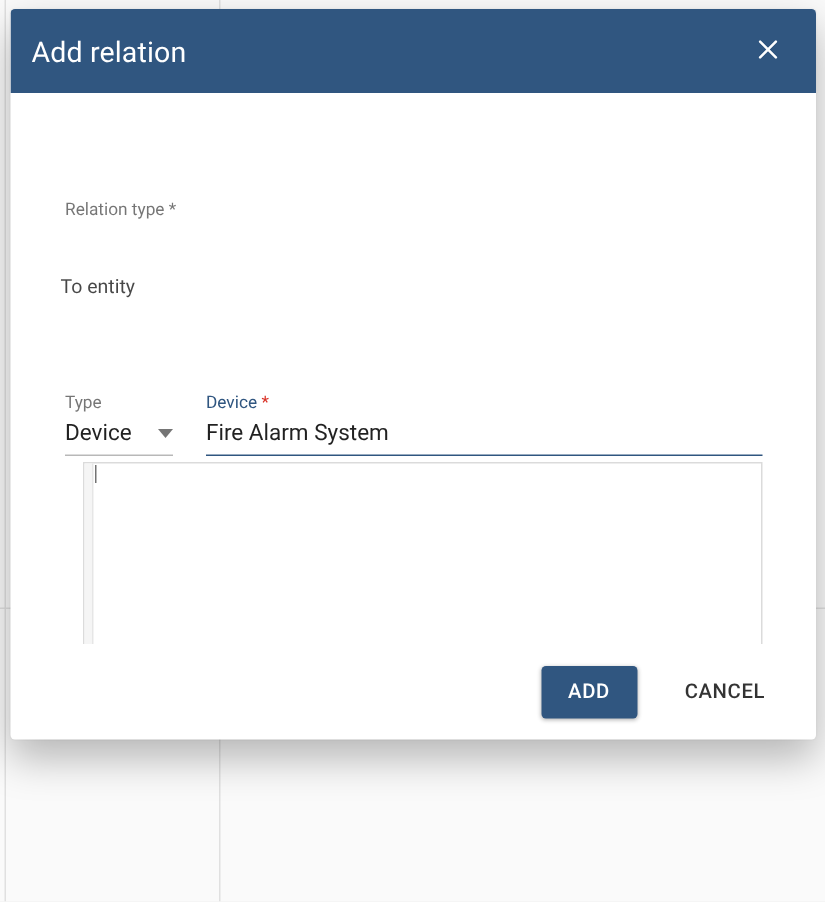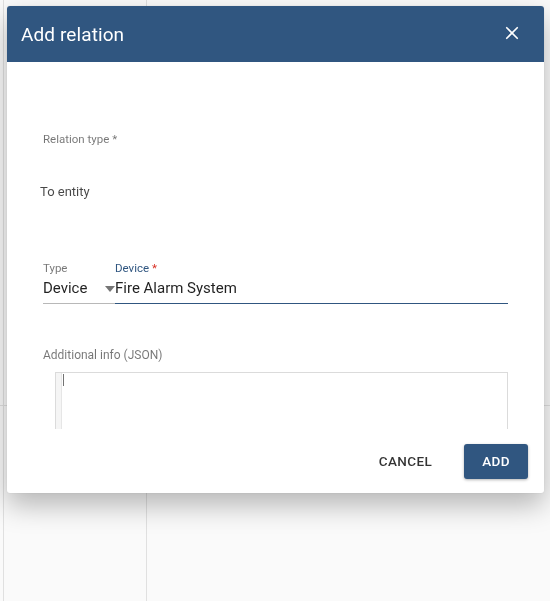--- a/index.html
+++ b/index.html
@@ -119,20 +119,21 @@
     .section-label {
       font-size: 13px;
       color: rgba(0,0,0,0.72);
       margin-top: 38px;
       margin-bottom: 20px;
       display: block;
       margin-left: -3px;
     }
     .entity-row {
       display: flex;
+      gap: 22px;
       align-items: flex-end;
     }
     .type-col {
       width: 72px;
       flex: none;
     }
     .device-col {
       flex: 1;
     }
     .select-wrap {
@@ -263,28 +264,27 @@
 
         <div class="device-col field">
           <label class="field-label accent">
             <span>Device</span>
             <span class="req">*</span>
           </label>
           <input class="field-input accent" type="text" value="Fire Alarm System" style="">
         </div>
       </div>
 
-      <span class="additional-label">Additional info (JSON)</span>
       <div class="json-editor-wrap">
         <div class="json-editor">
           <div class="json-gutter"></div>
           <div class="json-cursor"></div>
         </div>
       </div>
 
     </div>
 
     <div class="dialog-actions">
+      <button class="btn btn-primary">ADD</button>
       <button class="btn btn-flat">CANCEL</button>
-      <button class="btn btn-primary">ADD</button>
     </div>
   </div>
 </div>
 
 </body></html>

